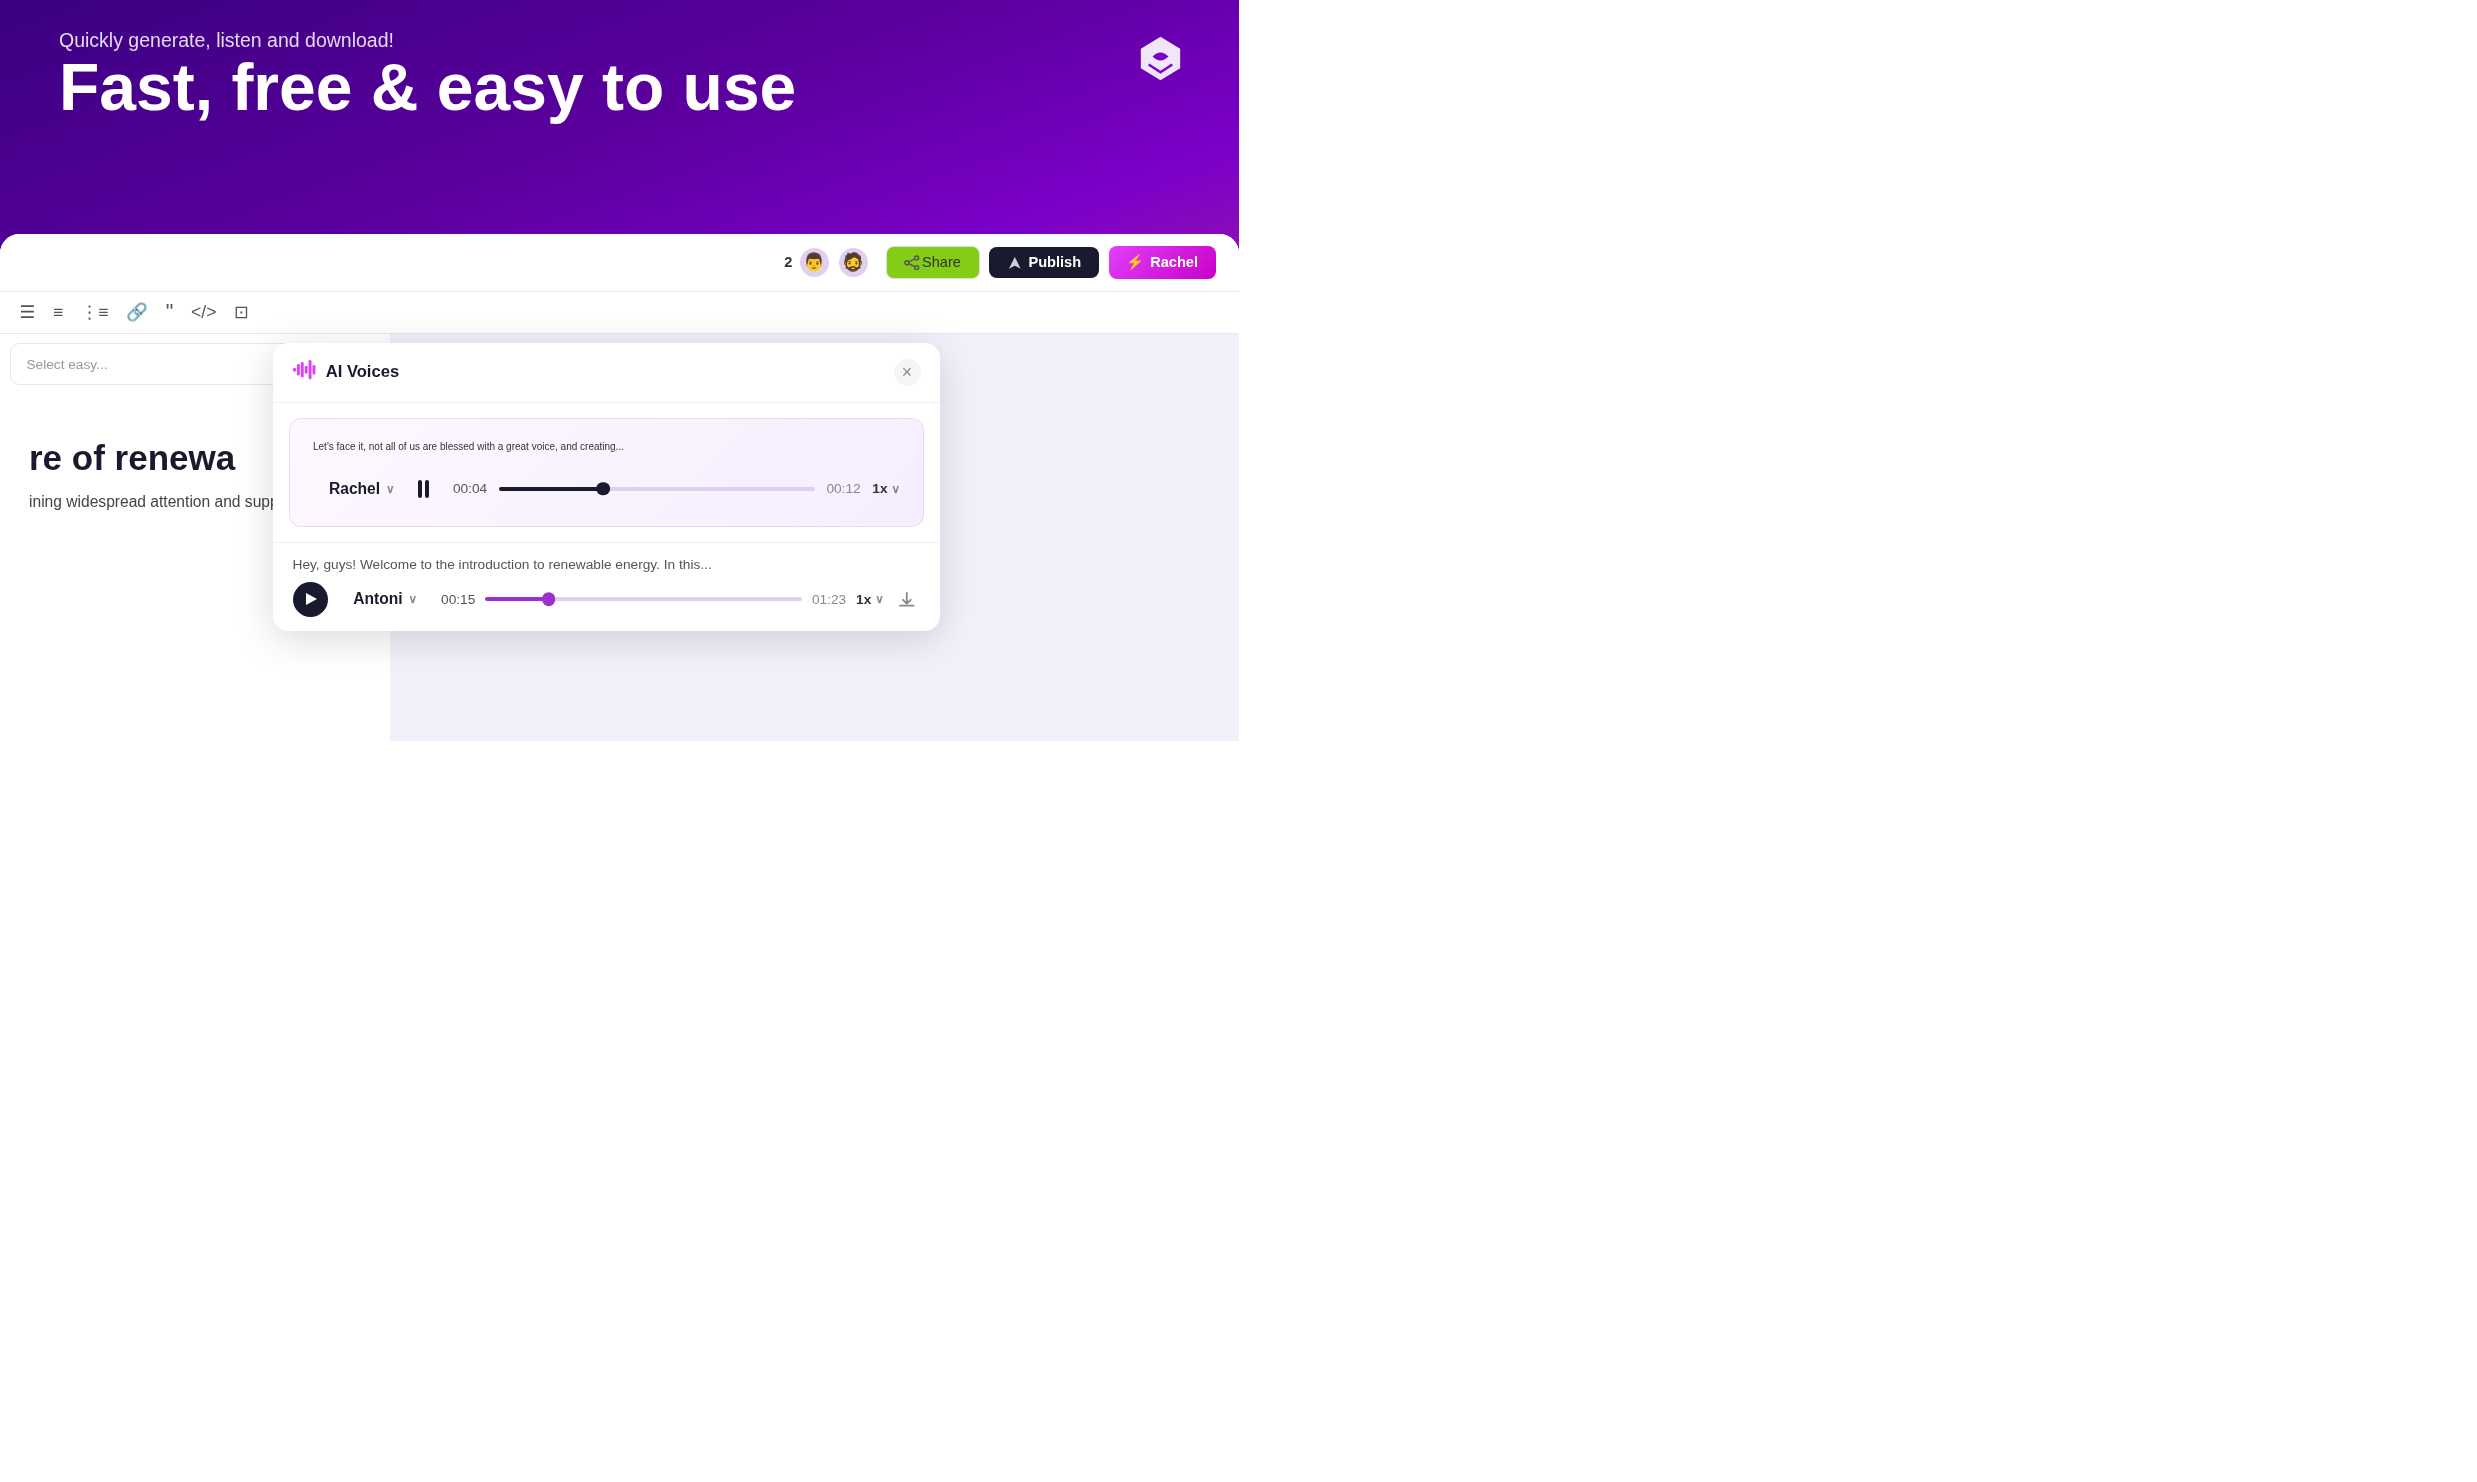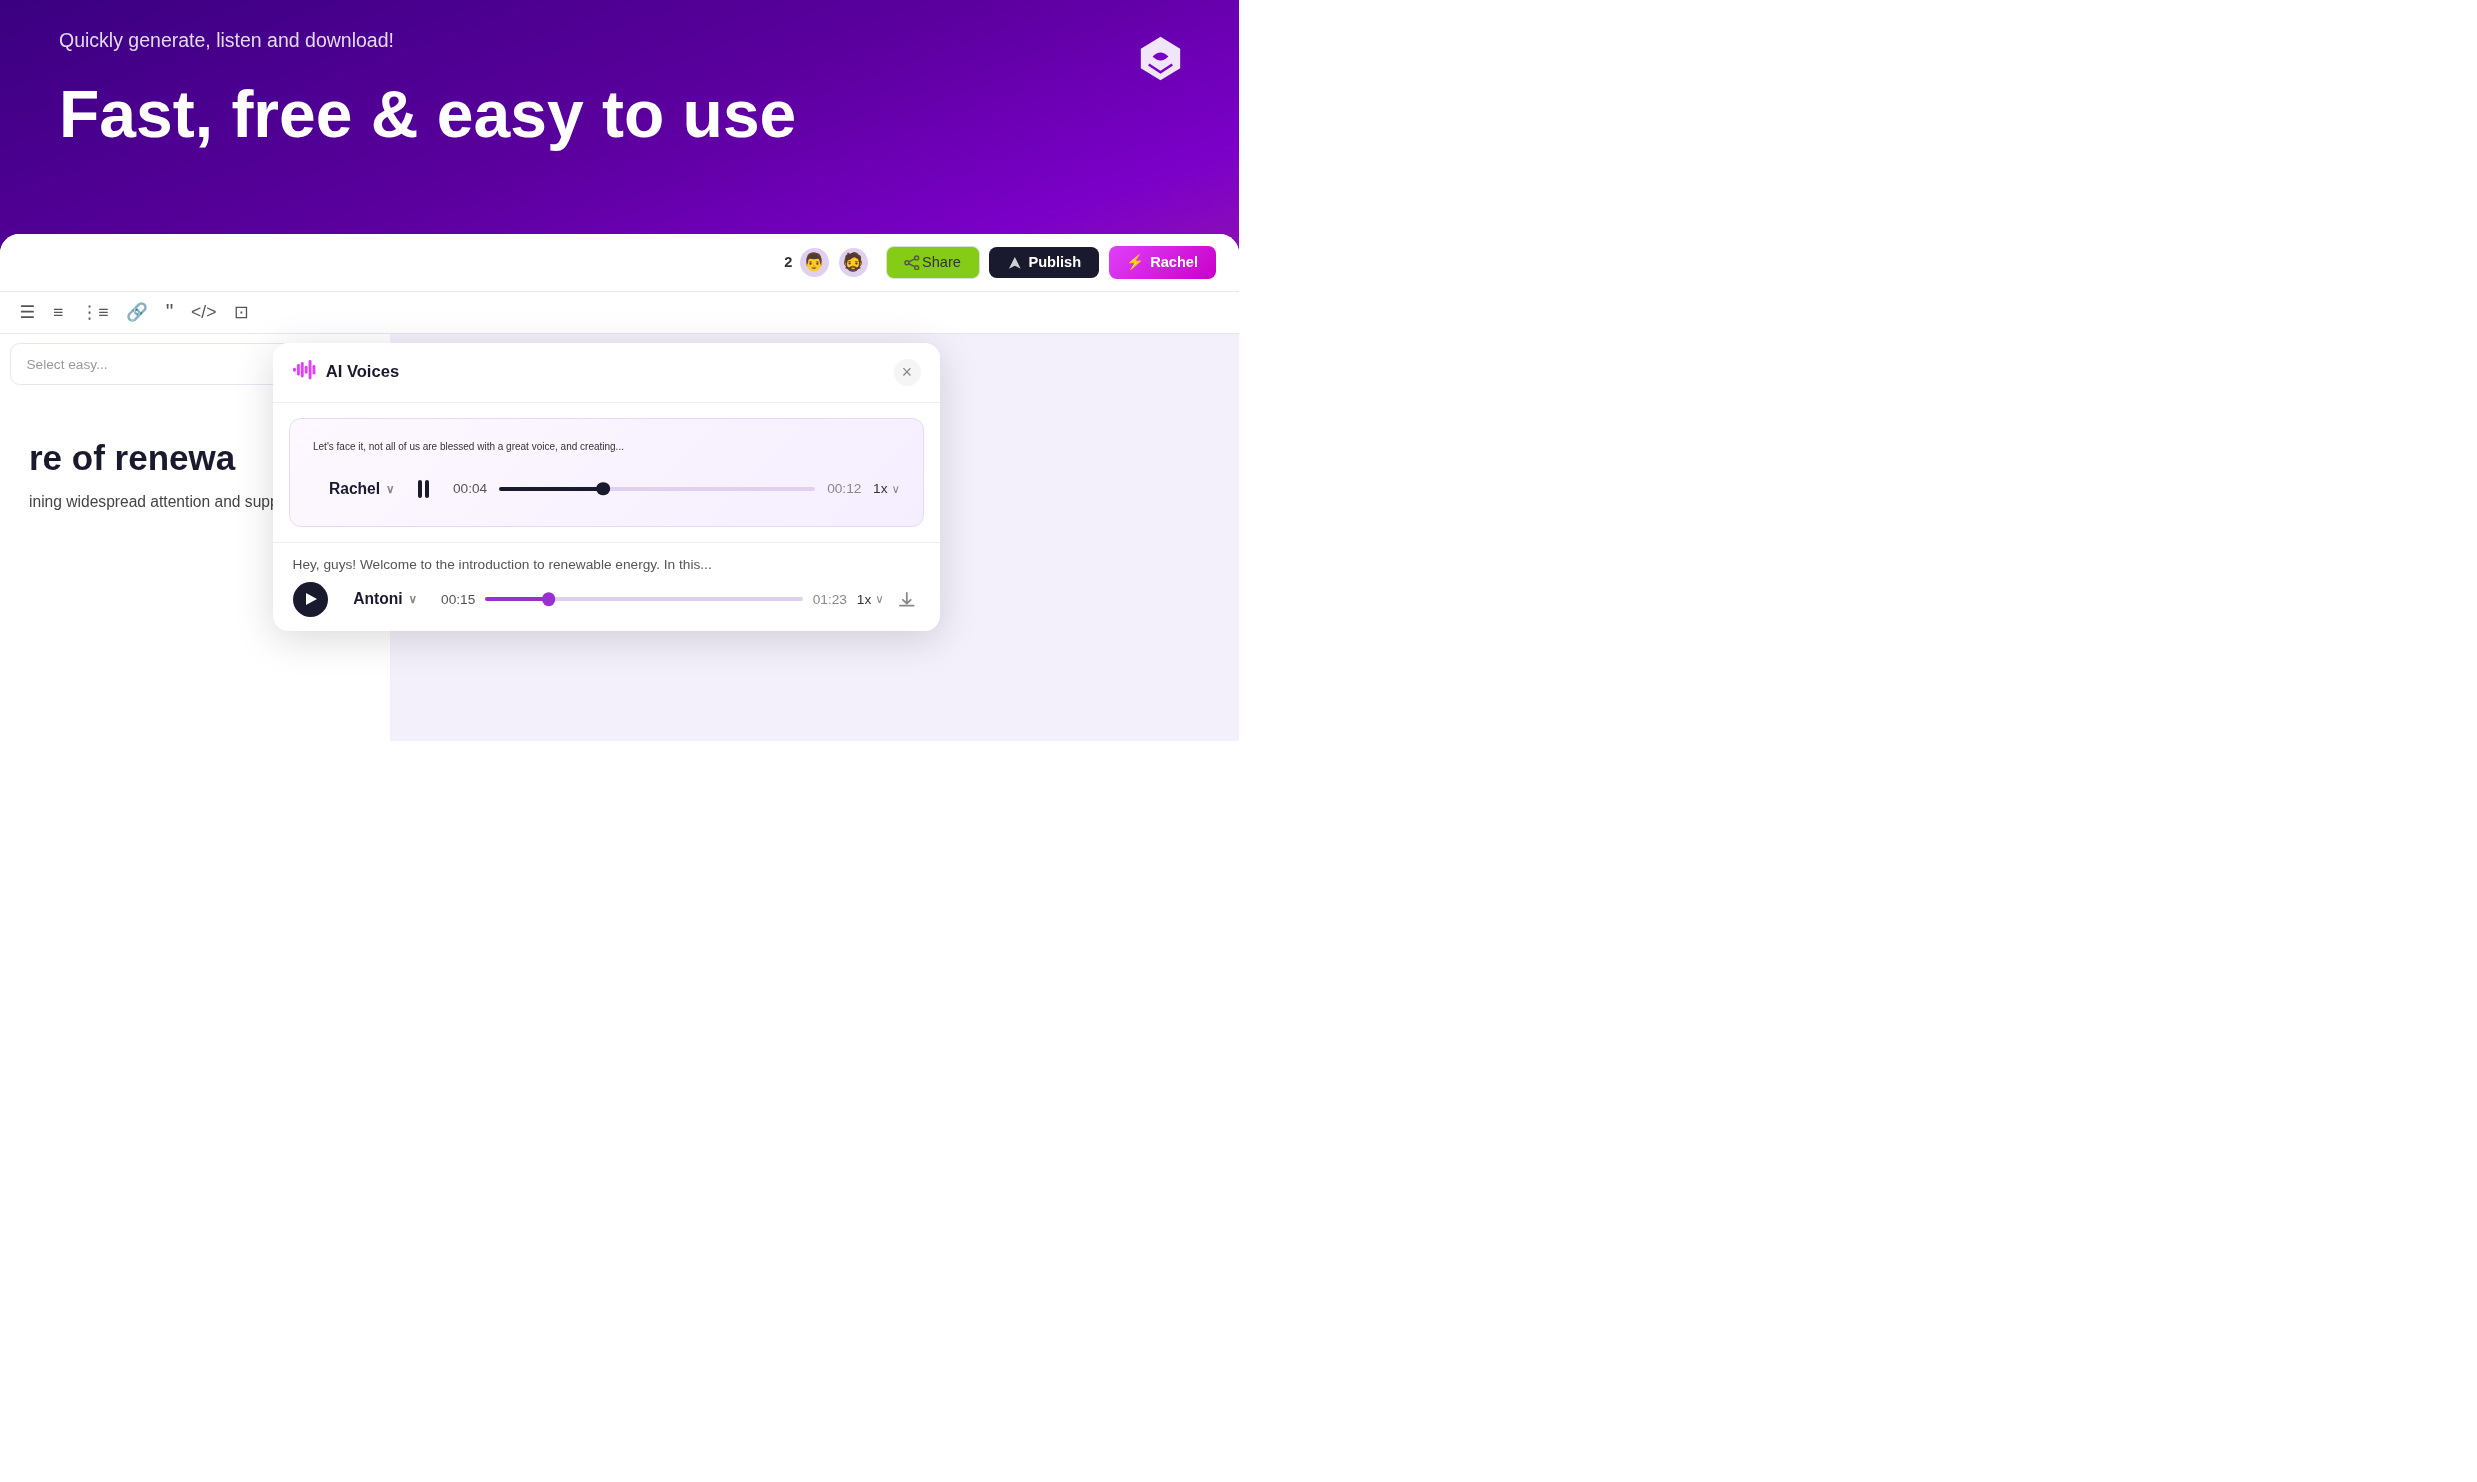--- a/index.html
+++ b/index.html
@@ -35,21 +35,21 @@
     .hero {
       position: absolute;
       top: 29px;
       left: 59px;
       z-index: 2;
     }
     .hero-sub {
       color: rgba(255,255,255,0.85);
       font-size: 19.5px;
       font-weight: 400;
-      margin-bottom: 28px;
+      margin-bottom: 1px;
     }
     .hero-main {
       color: #ffffff;
       font-size: 66px;
       font-weight: 800;
       line-height: 1.05;
     }
 
     
     .logo-area {
@@ -322,21 +322,21 @@
     .time-total {
       font-size: 13.7px;
       color: #888;
       white-space: nowrap;
     }
     .speed-control {
       display: flex;
       align-items: center;
       gap: 3.9px;
       font-size: 13.7px;
-      font-weight: 400;
+      font-weight: 700;
       color: #333;
       cursor: pointer;
     }
 
     
     .audio-item {
       padding: 13.7px 19.5px;
       border-top: 1px solid #f0ecf8;
     }
     .audio-item-text {

